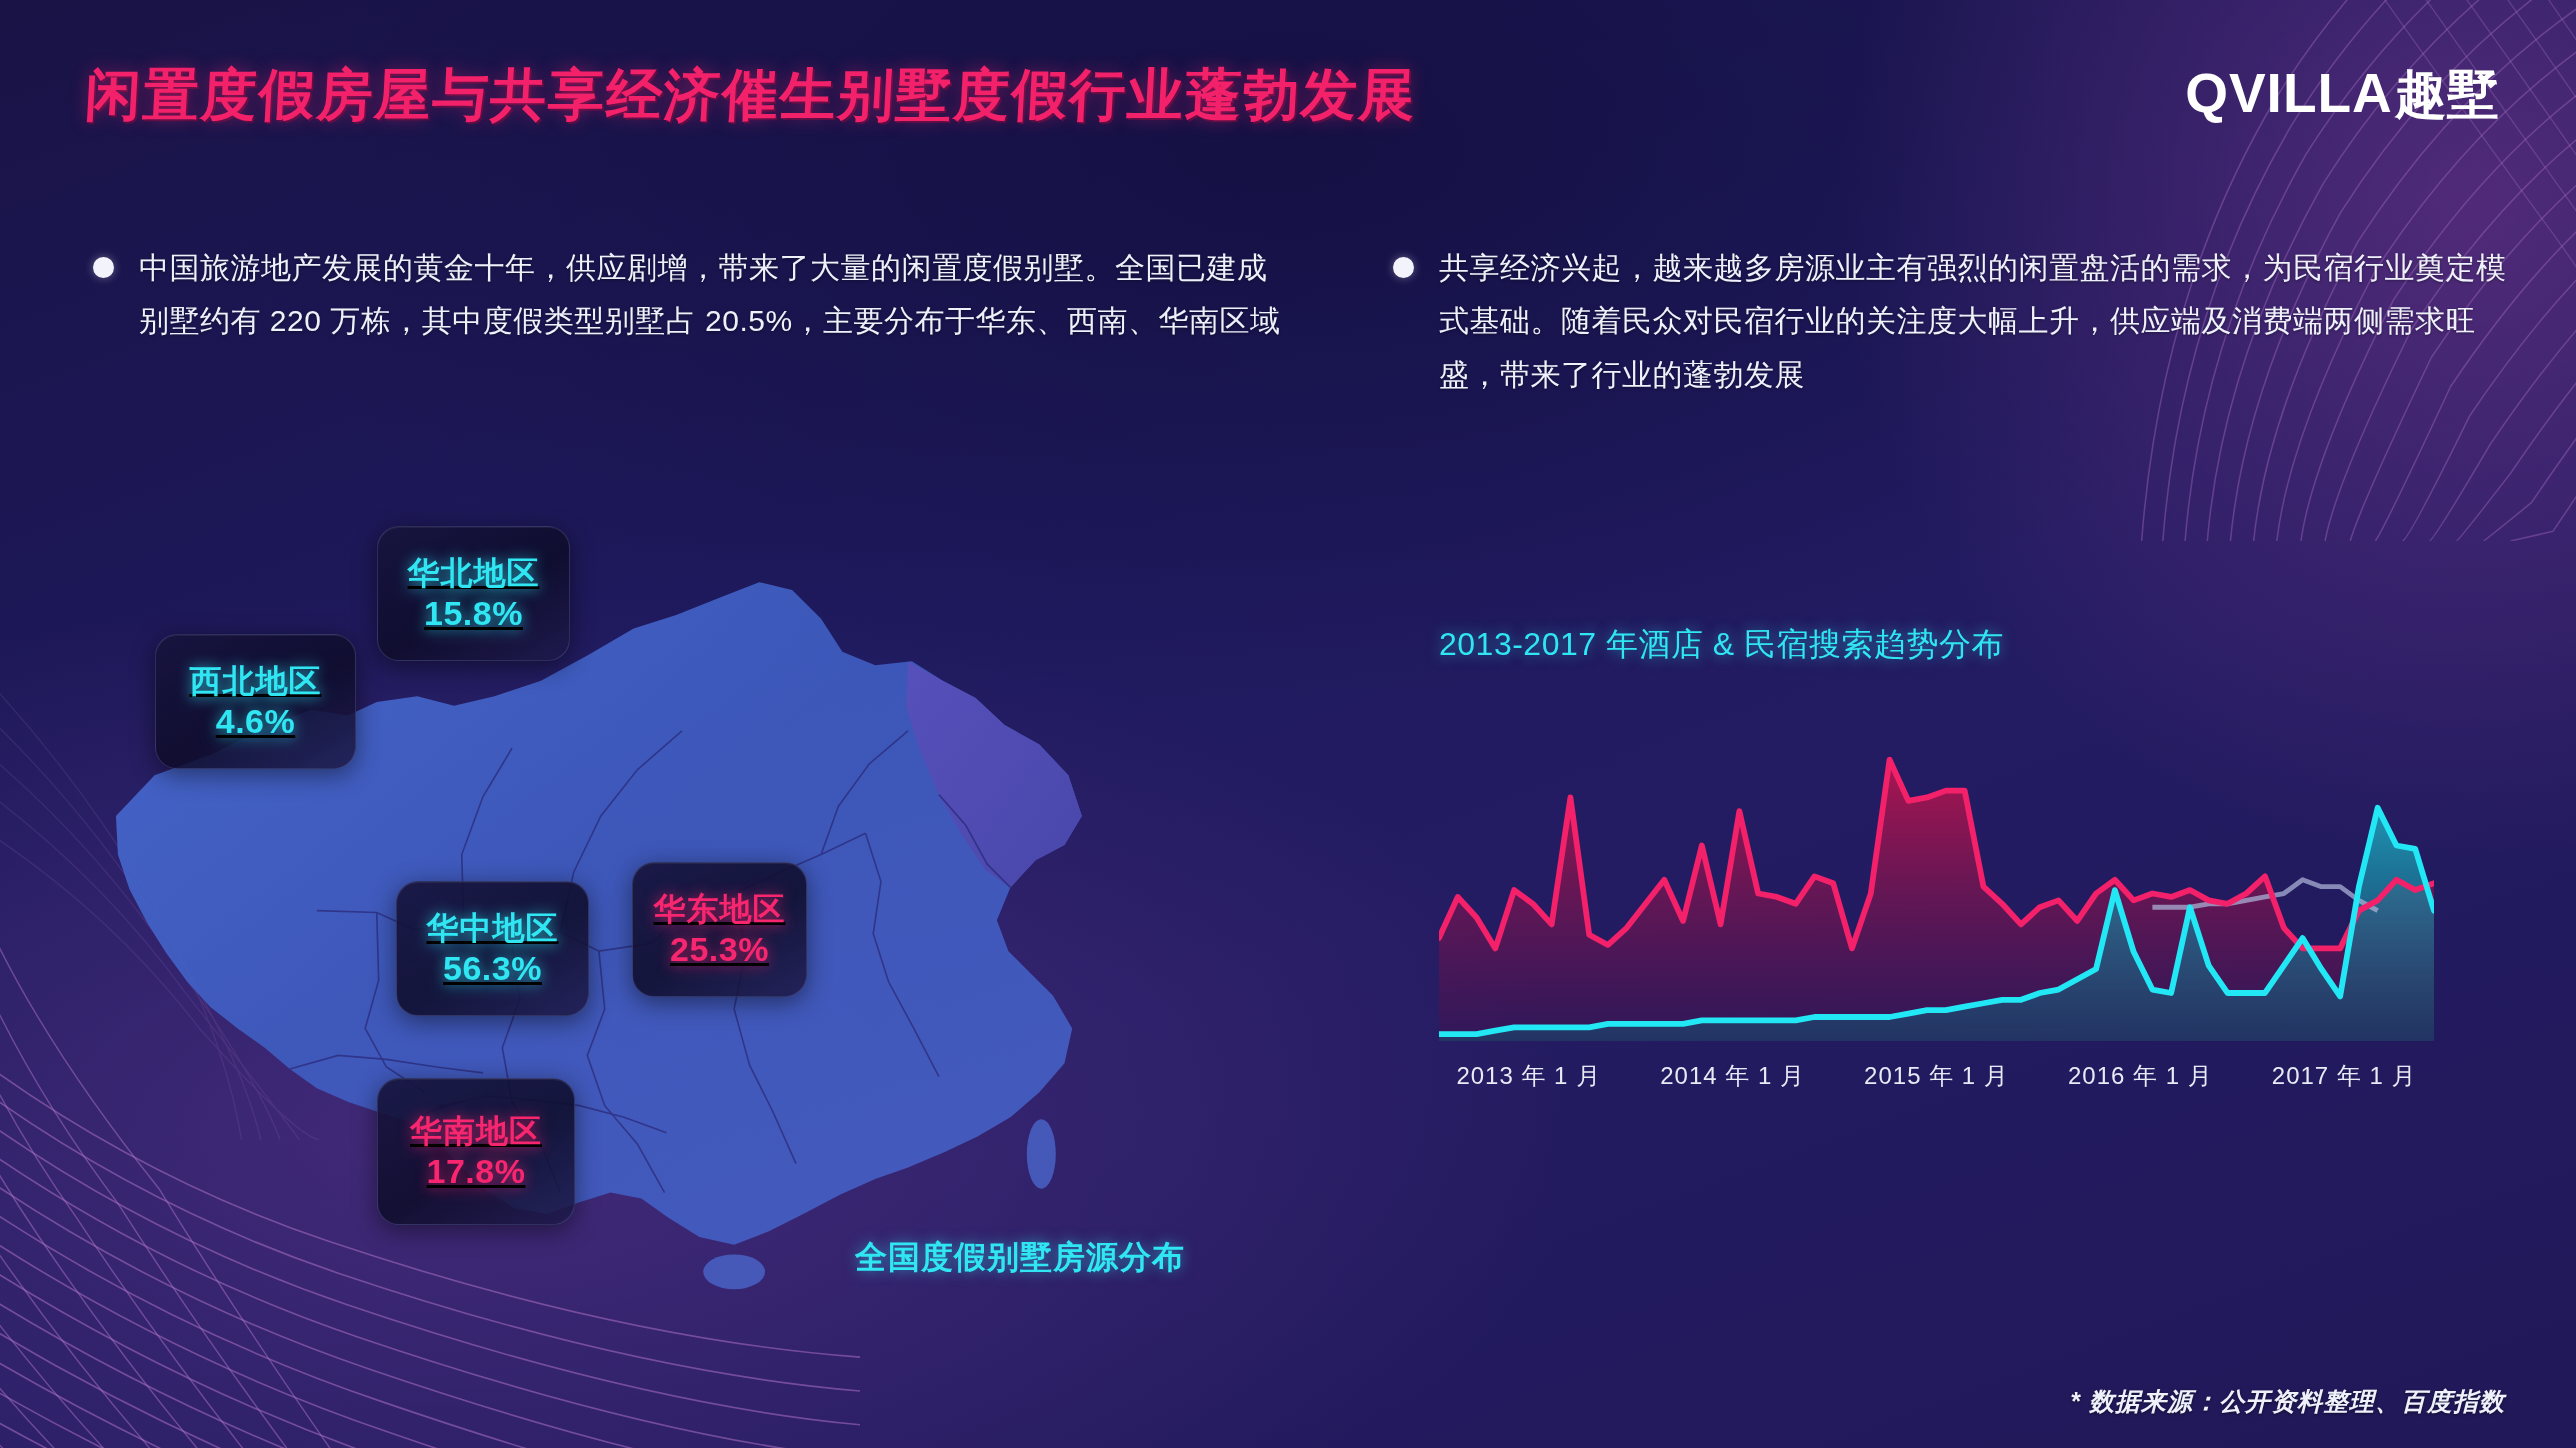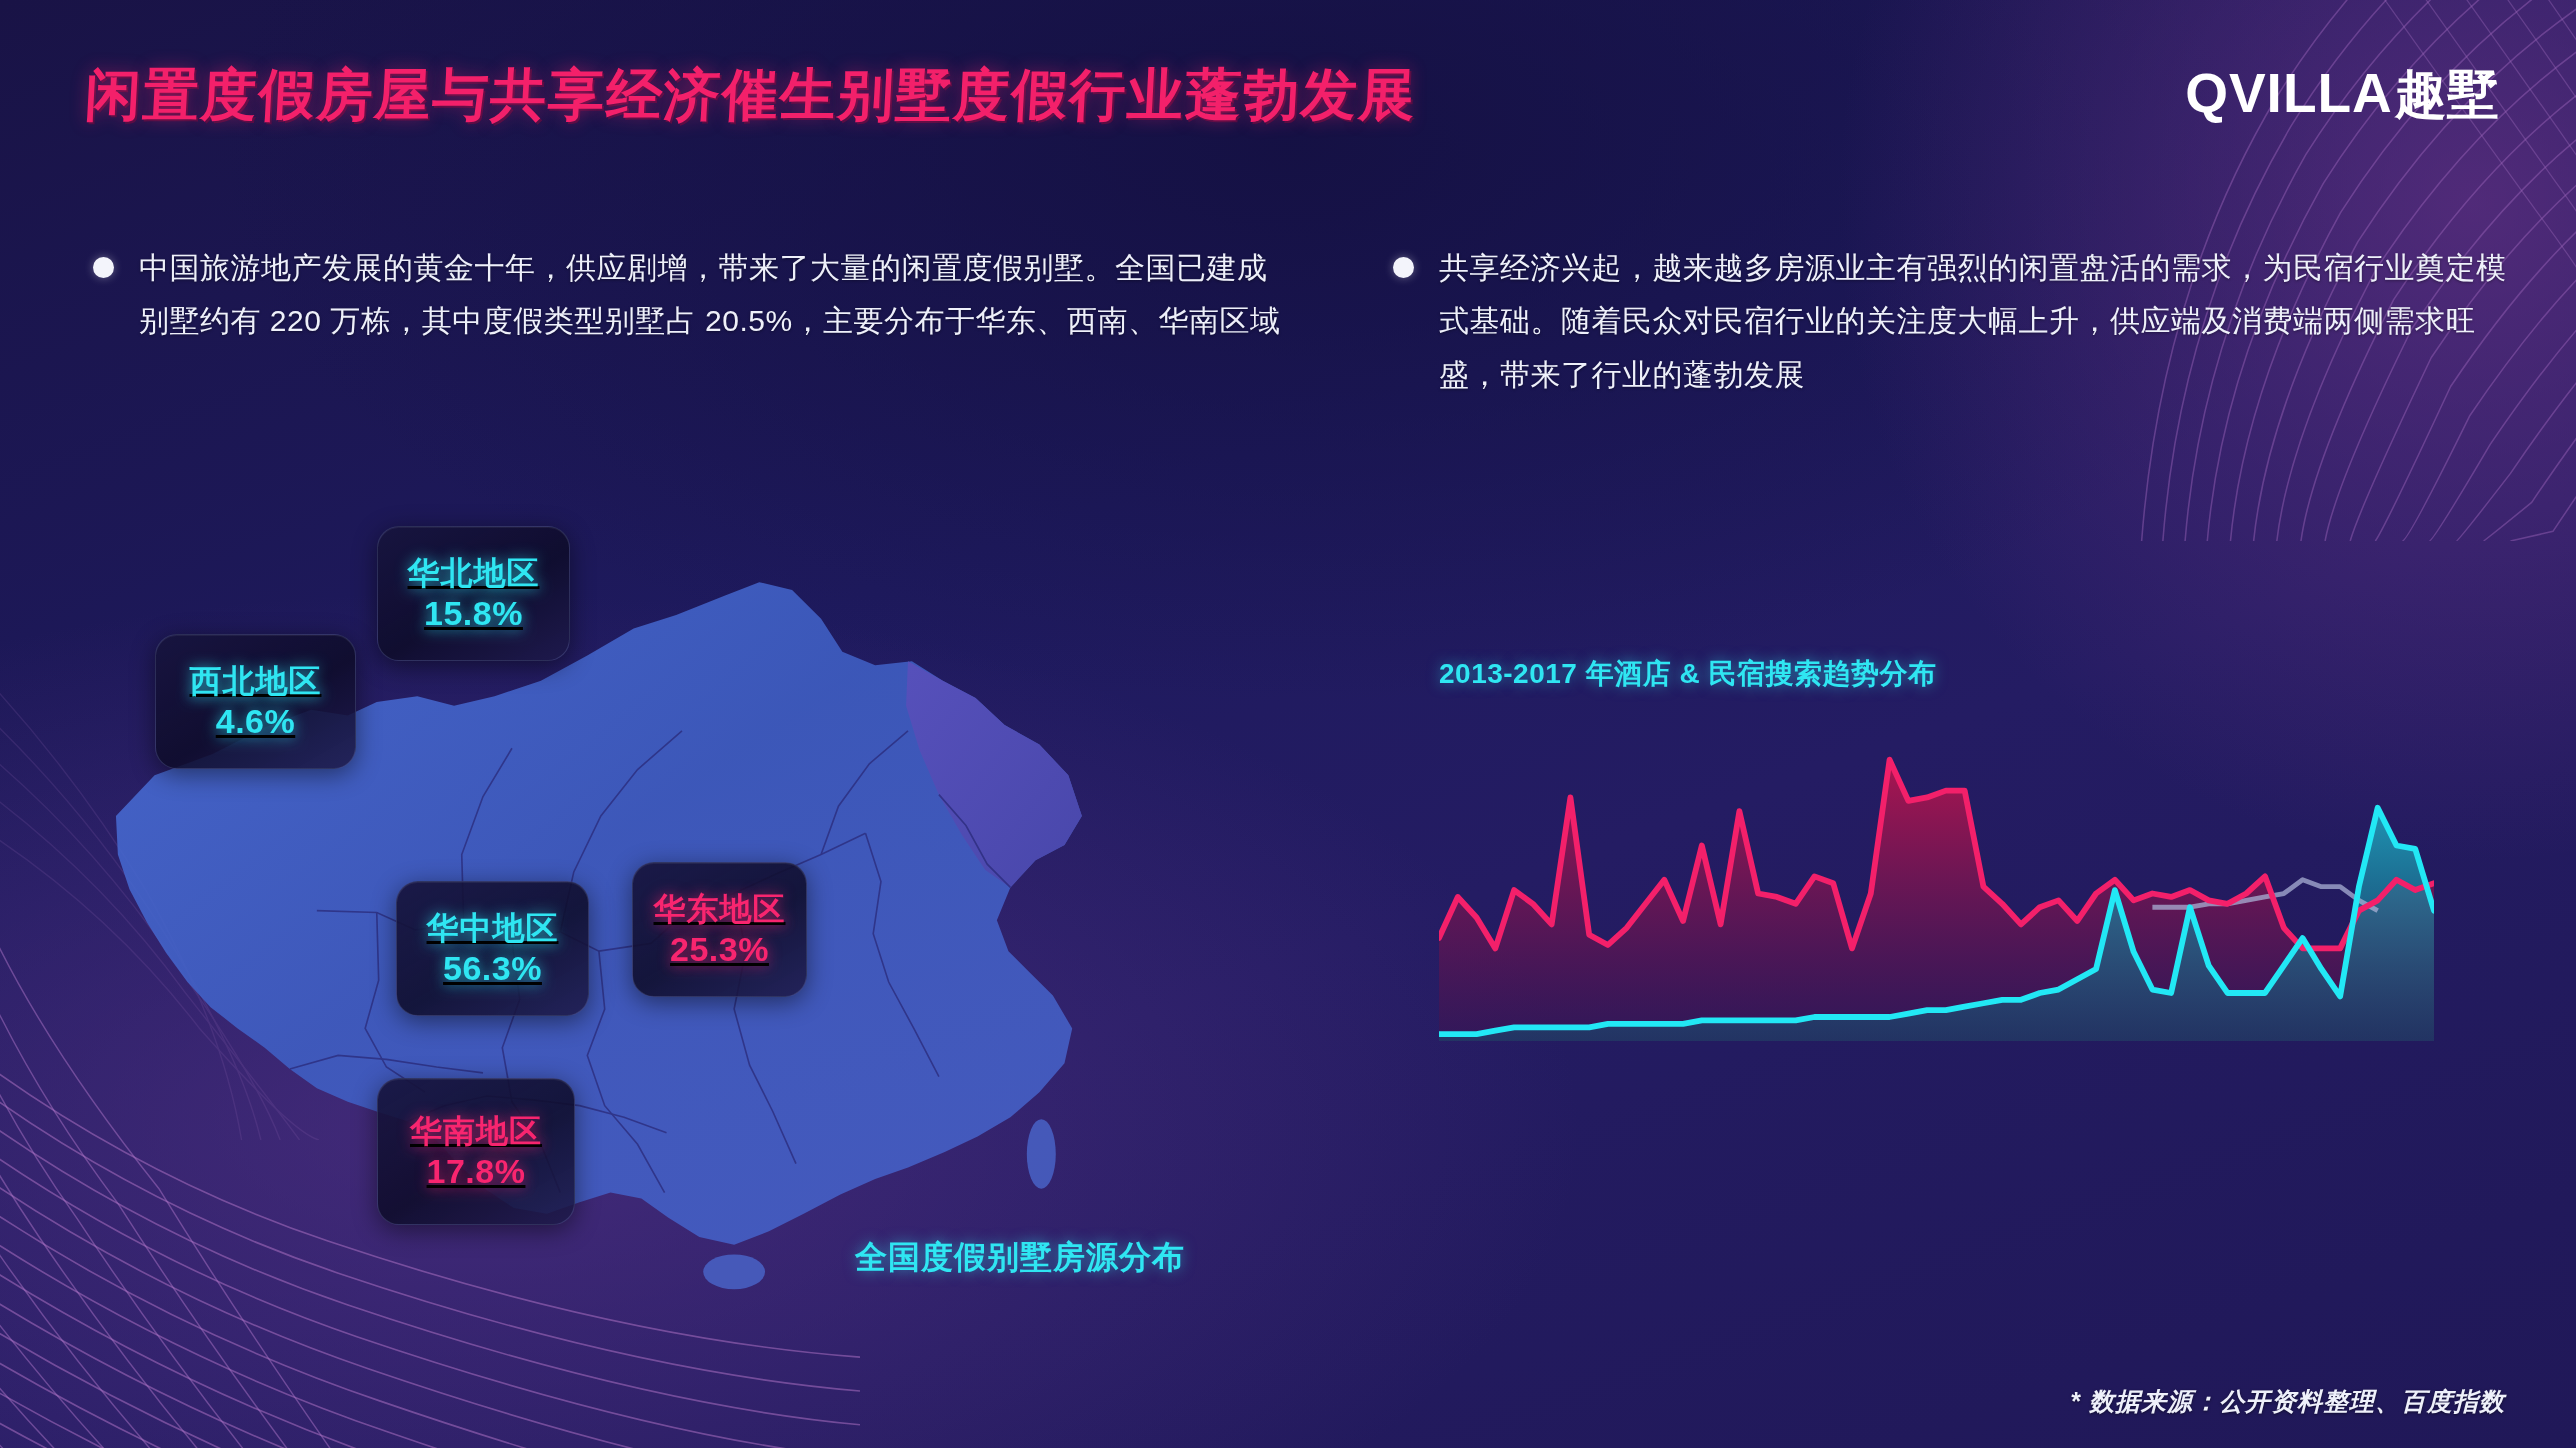--- a/index.html
+++ b/index.html
@@ -77,22 +77,22 @@
     text-decoration:underline;
   }
   .chip .r-name{ font-size:32px; font-weight:700; letter-spacing:1px; line-height:1.22; }
   .chip .r-val{ font-size:34px; font-weight:700; letter-spacing:0.5px; line-height:1.2; }
   .cy{ color:#2fe6f2; text-shadow:0 0 13.5px rgba(47,230,242,.75); }
   .pk{ color:#f8256f; text-shadow:0 0 13.5px rgba(248,37,111,.7); }
 
   
   .chart-block{ position:absolute; left:1439px; top:623px; width:1043px; height:541px; }
   .chart-title{
-    color:#2fe6f2; font-size:28px; font-weight:700; letter-spacing:0.5px;
-    text-shadow:0 0 13.5px rgba(47,230,242,.55); margin-bottom:21px;margin-top:32px;
+    color:#2fe6f2; font-size:32px; font-weight:400; letter-spacing:0.5px;
+    text-shadow:0 0 13.5px rgba(47,230,242,.55); margin-bottom:21px;
   }
   .chart-area{ position:absolute; left:0; top:75px; width:995px; height:343px; }
   .chart-area svg{ width:100%; height:100%; display:block; }
   .xaxis{
     position:absolute; left:0; top:437px; width:995px;
     display:flex; justify-content:space-between; padding:0 17.4px;
   }
   .xaxis span{ color:#e8eaf6; font-size:24px; letter-spacing:1px; white-space:nowrap; }
 
   
@@ -283,18 +283,25 @@
         </defs>
         <g id="plot-groups">
             <path d="M0,355 L0.00,248.50 L19.43,205.90 L38.87,227.20 L58.30,259.15 L77.74,198.80 L97.17,213.00 L116.60,234.30 L136.04,102.95 L155.47,244.95 L174.91,255.60 L194.34,237.85 L213.77,213.00 L233.21,188.15 L252.64,230.75 L272.08,152.65 L291.51,234.30 L310.94,117.15 L330.38,202.35 L349.81,205.90 L369.25,213.00 L388.68,184.60 L408.11,191.70 L427.55,259.15 L446.98,202.35 L466.42,63.90 L485.85,106.50 L505.28,102.95 L524.72,95.85 L544.15,95.85 L563.58,195.25 L583.02,213.00 L602.45,234.30 L621.89,216.55 L641.32,209.45 L660.75,230.75 L680.19,202.35 L699.62,188.15 L719.06,209.45 L738.49,202.35 L757.92,205.90 L777.36,198.80 L796.79,209.45 L816.23,213.00 L835.66,202.35 L855.09,184.60 L874.53,237.85 L893.96,259.15 L913.40,259.15 L932.83,259.15 L952.26,220.10 L971.70,209.45 L991.13,188.15 L1010.57,198.80 L1030.00,191.70 L1030,355 Z" fill="url(#fillPink)"></path>
             <path d="M0,355 L0.00,347.90 L19.43,347.90 L38.87,347.90 L58.30,344.35 L77.74,340.80 L97.17,340.80 L116.60,340.80 L136.04,340.80 L155.47,340.80 L174.91,337.25 L194.34,337.25 L213.77,337.25 L233.21,337.25 L252.64,337.25 L272.08,333.70 L291.51,333.70 L310.94,333.70 L330.38,333.70 L349.81,333.70 L369.25,333.70 L388.68,330.15 L408.11,330.15 L427.55,330.15 L446.98,330.15 L466.42,330.15 L485.85,326.60 L505.28,323.05 L524.72,323.05 L544.15,319.50 L563.58,315.95 L583.02,312.40 L602.45,312.40 L621.89,305.30 L641.32,301.75 L660.75,291.10 L680.19,280.45 L699.62,198.80 L719.06,262.70 L738.49,301.75 L757.92,305.30 L777.36,216.55 L796.79,276.90 L816.23,305.30 L835.66,305.30 L855.09,305.30 L874.53,276.90 L893.96,248.50 L913.40,280.45 L932.83,308.85 L952.26,195.25 L971.70,113.60 L991.13,152.65 L1010.57,156.20 L1030.00,220.10 L1030,355 Z" fill="url(#fillCyan)"></path>
             <path d="M738.49,216.55 L757.92,216.55 L777.36,216.55 L796.79,213.00 L816.23,213.00 L835.66,209.45 L855.09,205.90 L874.53,202.35 L893.96,188.15 L913.40,195.25 L932.83,195.25 L952.26,209.45 L971.70,220.10" fill="none" stroke="#aab0d4" stroke-width="5" stroke-linejoin="round" opacity="0.75"></path>
             <path d="M0.00,248.50 L19.43,205.90 L38.87,227.20 L58.30,259.15 L77.74,198.80 L97.17,213.00 L116.60,234.30 L136.04,102.95 L155.47,244.95 L174.91,255.60 L194.34,237.85 L213.77,213.00 L233.21,188.15 L252.64,230.75 L272.08,152.65 L291.51,234.30 L310.94,117.15 L330.38,202.35 L349.81,205.90 L369.25,213.00 L388.68,184.60 L408.11,191.70 L427.55,259.15 L446.98,202.35 L466.42,63.90 L485.85,106.50 L505.28,102.95 L524.72,95.85 L544.15,95.85 L563.58,195.25 L583.02,213.00 L602.45,234.30 L621.89,216.55 L641.32,209.45 L660.75,230.75 L680.19,202.35 L699.62,188.15 L719.06,209.45 L738.49,202.35 L757.92,205.90 L777.36,198.80 L796.79,209.45 L816.23,213.00 L835.66,202.35 L855.09,184.60 L874.53,237.85 L893.96,259.15 L913.40,259.15 L932.83,259.15 L952.26,220.10 L971.70,209.45 L991.13,188.15 L1010.57,198.80 L1030.00,191.70" fill="none" stroke="#f3206a" stroke-width="6" stroke-linejoin="round" stroke-linecap="round"></path>
             <path d="M0.00,347.90 L19.43,347.90 L38.87,347.90 L58.30,344.35 L77.74,340.80 L97.17,340.80 L116.60,340.80 L136.04,340.80 L155.47,340.80 L174.91,337.25 L194.34,337.25 L213.77,337.25 L233.21,337.25 L252.64,337.25 L272.08,333.70 L291.51,333.70 L310.94,333.70 L330.38,333.70 L349.81,333.70 L369.25,333.70 L388.68,330.15 L408.11,330.15 L427.55,330.15 L446.98,330.15 L466.42,330.15 L485.85,326.60 L505.28,323.05 L524.72,323.05 L544.15,319.50 L563.58,315.95 L583.02,312.40 L602.45,312.40 L621.89,305.30 L641.32,301.75 L660.75,291.10 L680.19,280.45 L699.62,198.80 L719.06,262.70 L738.49,301.75 L757.92,305.30 L777.36,216.55 L796.79,276.90 L816.23,305.30 L835.66,305.30 L855.09,305.30 L874.53,276.90 L893.96,248.50 L913.40,280.45 L932.83,308.85 L952.26,195.25 L971.70,113.60 L991.13,152.65 L1010.57,156.20 L1030.00,220.10" fill="none" stroke="#22e8f5" stroke-width="6" stroke-linejoin="round" stroke-linecap="round"></path>
           </g>
       </svg>
     </div>
+    <div class="xaxis">
+      <span>2013 年 1 月</span>
+      <span>2014 年 1 月</span>
+      <span>2015 年 1 月</span>
+      <span>2016 年 1 月</span>
+      <span>2017 年 1 月</span>
+    </div>
   </div>
 
   <div class="footnote">* 数据来源：公开资料整理、百度指数</div>
 
 </div>
 
 
 </body></html>

